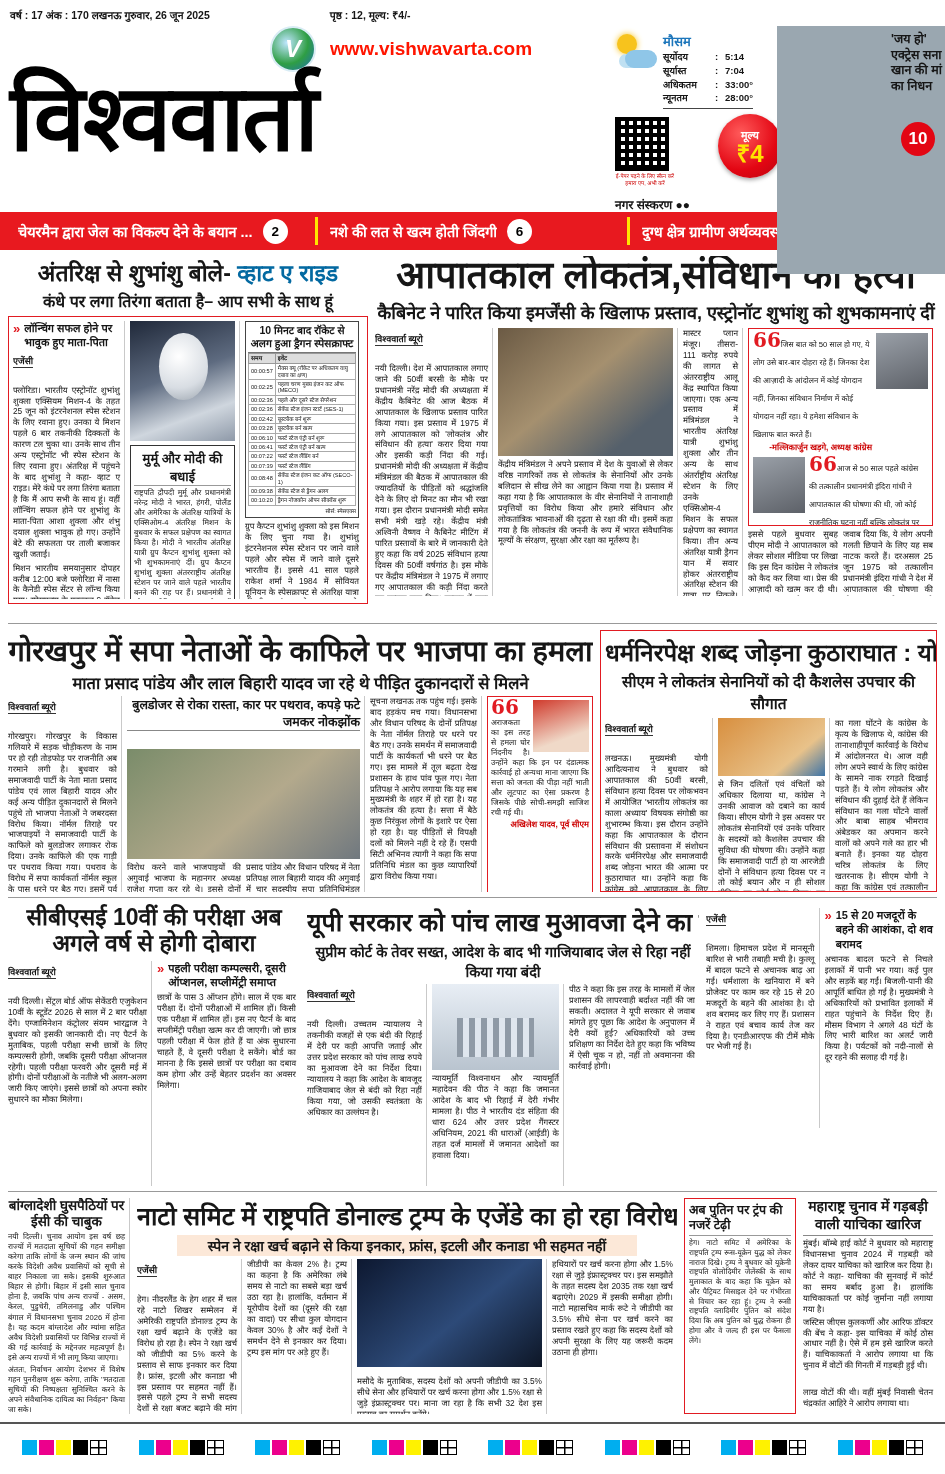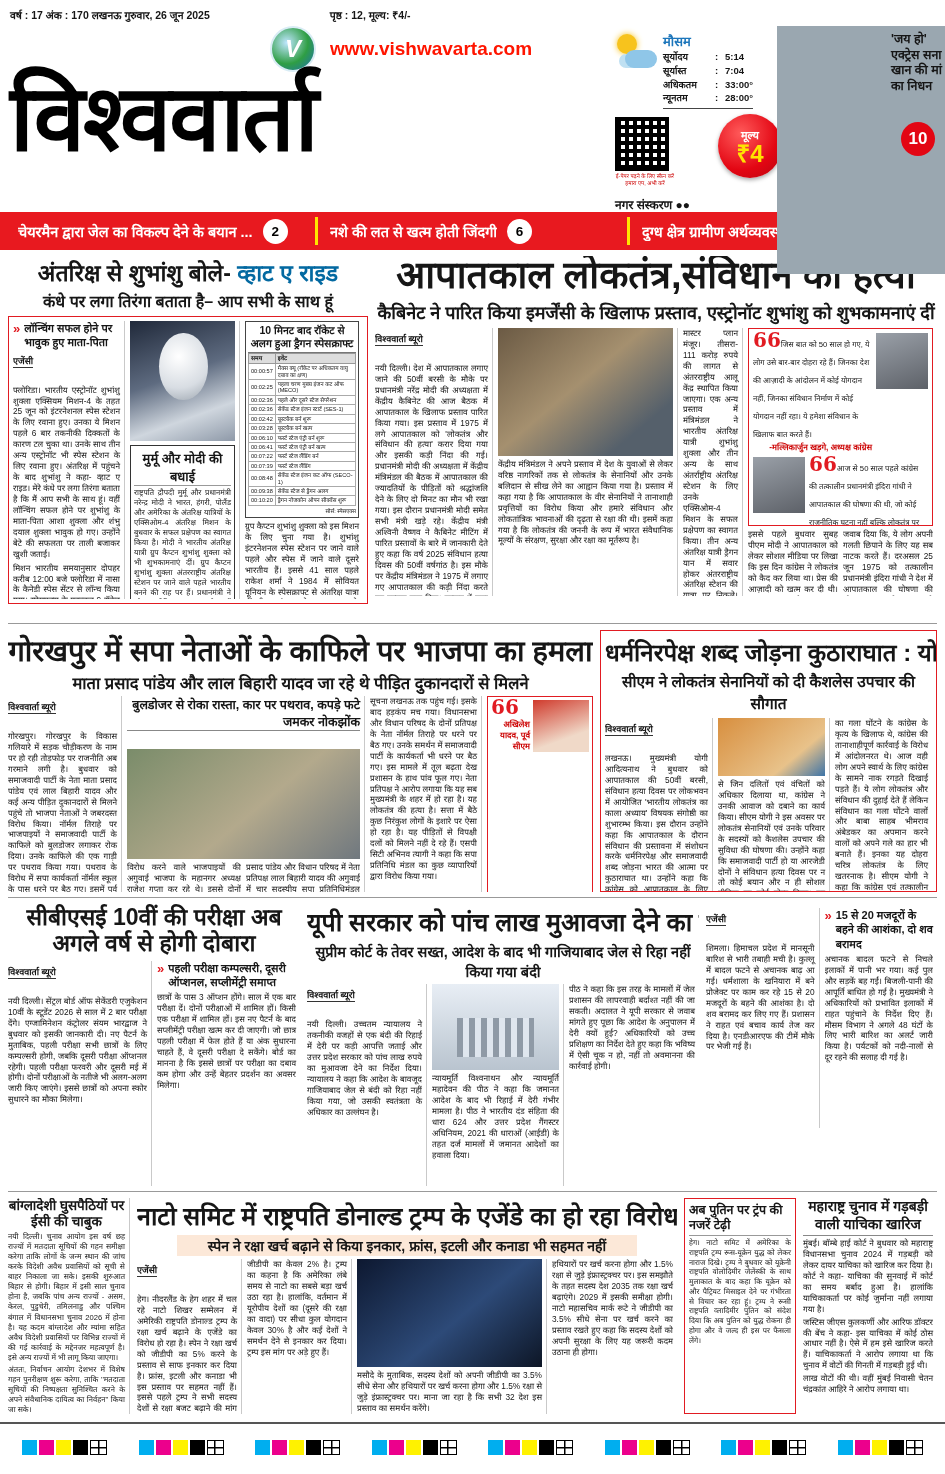--- a/index.html
+++ b/index.html
@@ -366,20 +366,21 @@
                 <p class="bt">प्रसाद पांडेय और विधान परिषद में नेता प्रतिपक्ष लाल बिहारी यादव की अगुवाई में चार सदस्यीय सपा प्रतिनिधिमंडल पीड़ित व्यापारियों से मुलाकात करने पहुंचा था। समाजवादी पार्टी के कार्यकर्ता और भाजपा कार्यकर्ताओं के बीच जमकर धक्का मुक्की हुई। छीना झपटी हुई। कुछ उग्र भाजपा कार्यकर्ताओं ने समाजवादी</p>
               </div>
           </div>
         </div>
         <div class="col" style="width:112px">
           <p class="bt">सूचना लखनऊ तक पहुंच गई। इसके बाद हड़कंप मच गया। विधानसभा और विधान परिषद के दोनों प्रतिपक्ष के नेता नॉर्मल तिराहे पर धरने पर बैठ गए। उनके समर्थन में समाजवादी पार्टी के कार्यकर्ता भी धरने पर बैठ गए। इस मामले में तूल बढ़ता देख प्रशासन के हाथ पांव फूल गए। नेता प्रतिपक्ष ने आरोप लगाया कि यह सब मुख्यमंत्री के शहर में हो रहा है। यह लोकतंत्र की हत्या है। सत्ता में बैठे कुछ निरंकुश लोगों के इशारे पर ऐसा हो रहा है। यह पीड़ितों से विपक्षी दलों को मिलने नहीं दे रहे हैं। एसपी सिटी अभिनव त्यागी ने कहा कि सपा प्रतिनिधि मंडल का कुछ व्यापारियों द्वारा विरोध किया गया।</p>
         </div>
         <div class="qbox" style="flex:1">
           <span class="q66">66</span>
           <div class="ph ph-akhi" style="width:56px;height:52px;float:right;margin:0 0 2px 3px"></div>
+          <p class="qtext">अराजकता का इस तरह से हमला घोर निंदनीय है। उन्होंने कहा कि इन पर दंडात्मक कार्रवाई हो अन्यथा माना जाएगा कि सत्ता को जनता की पीड़ा नहीं भाती और लूटपाट का ऐसा प्रकरण है जिसके पीछे सोची-समझी साजिश रची गई थी।</p>
           <div class="qattr">अखिलेश यादव, पूर्व सीएम</div>
         </div>
       </div>
     </article>
     <article class="yogi-box" style="flex:1">
       <h1 class="h-yogi">धर्मनिरपेक्ष शब्द जोड़ना कुठाराघात : योगी</h1>
       <h2 class="h-yogi2">सीएम ने लोकतंत्र सेनानियों को दी कैशलेस उपचार की सौगात</h2>
       <div class="yogi-cols">
         <div class="col" style="width:108px">
           <div class="byline">विश्ववार्ता ब्यूरो</div>
@@ -463,38 +464,38 @@
       <div class="nato-cols">
         <div class="col" style="width:105px">
           <div class="byline">एजेंसी</div>
           <p class="bt">हेग। नीदरलैंड के हेग शहर में चल रहे नाटो शिखर सम्मेलन में अमेरिकी राष्ट्रपति डोनाल्ड ट्रम्प के रक्षा खर्च बढ़ाने के एजेंडे का विरोध हो रहा है। स्पेन ने रक्षा खर्च को जीडीपी का 5% करने के प्रस्ताव से साफ इनकार कर दिया है। फ्रांस, इटली और कनाडा भी इस प्रस्ताव पर सहमत नहीं हैं। इससे पहले ट्रम्प ने सभी सदस्य देशों से रक्षा बजट बढ़ाने की मांग की थी।</p>
         </div>
         <div class="col" style="width:105px">
           <p class="bt">जीडीपी का केवल 2% है। ट्रम्प का कहना है कि अमेरिका लंबे समय से नाटो का सबसे बड़ा खर्च उठा रहा है। हालांकि, वर्तमान में यूरोपीय देशों का (दूसरे की रक्षा का वादा) पर सीधा कुल योगदान केवल 30% है और कई देशों ने समर्थन देने से इनकार कर दिया। ट्रम्प इस मांग पर अड़े हुए हैं।</p>
         </div>
         <div class="col" style="width:190px">
           <div class="ph ph-nato" style="height:108px"></div>
-          <p class="bt" style="margin-top:3px">मसौदे के मुताबिक, सदस्य देशों को अपनी जीडीपी का 3.5% सीधे सेना और हथियारों पर खर्च करना होगा और 1.5% रक्षा से जुड़े इंफ्रास्ट्रक्चर पर। माना जा रहा है कि सभी 32 देश इस प्रस्ताव का समर्थन करेंगे।</p>
+          <p class="bt" style="margin-top:9px">मसौदे के मुताबिक, सदस्य देशों को अपनी जीडीपी का 3.5% सीधे सेना और हथियारों पर खर्च करना होगा और 1.5% रक्षा से जुड़े इंफ्रास्ट्रक्चर पर। माना जा रहा है कि सभी 32 देश इस प्रस्ताव का समर्थन करेंगे।</p>
         </div>
         <div class="col" style="flex:1">
           <p class="bt">हथियारों पर खर्च करना होगा और 1.5% रक्षा से जुड़े इंफ्रास्ट्रक्चर पर। इस समझौते के तहत सदस्य देश 2035 तक रक्षा खर्च बढ़ाएंगे। 2029 में इसकी समीक्षा होगी। नाटो महासचिव मार्क रूटे ने जीडीपी का 3.5% सीधे सेना पर खर्च करने का प्रस्ताव रखते हुए कहा कि सदस्य देशों को अपनी सुरक्षा के लिए यह जरूरी कदम उठाना ही होगा।</p>
         </div>
       </div>
     </article>
     <article style="width:112px">
       <div class="putin-box">
         <div class="pt">अब पुतिन पर ट्रंप की नजरें टेढ़ी</div>
         <p class="bt" style="font-size:7.4px">हेग। नाटो समिट में अमेरिका के राष्ट्रपति ट्रम्प रूस-यूक्रेन युद्ध को लेकर नाराज दिखे। ट्रम्प ने बुधवार को यूक्रेनी राष्ट्रपति वोलोदिमीर जेलेंस्की के साथ मुलाकात के बाद कहा कि यूक्रेन को और पैट्रियट मिसाइल देने पर गंभीरता से विचार कर रहा हूं। ट्रम्प ने रूसी राष्ट्रपति व्लादिमीर पुतिन को संदेश दिया कि अब पुतिन को युद्ध रोकना ही होगा और वे जल्द ही इस पर फैसला लेंगे।</p>
       </div>
     </article>
     <article class="col" style="width:134px">
       <h1 class="h-maha">महाराष्ट्र चुनाव में गड़बड़ी वाली याचिका खारिज</h1>
       <p class="bt">मुंबई। बॉम्बे हाई कोर्ट ने बुधवार को महाराष्ट्र विधानसभा चुनाव 2024 में गड़बड़ी को लेकर दायर याचिका को खारिज कर दिया है। कोर्ट ने कहा- याचिका की सुनवाई में कोर्ट का समय बर्बाद हुआ है। हालांकि याचिकाकर्ता पर कोई जुर्माना नहीं लगाया गया है।</p>
       <p class="bt" style="margin-top:2px">जस्टिस जीएस कुलकर्णी और आरिफ डॉक्टर की बेंच ने कहा- इस याचिका में कोई ठोस आधार नहीं है। ऐसे में हम इसे खारिज करते हैं। याचिकाकर्ता ने आरोप लगाया था कि चुनाव में वोटों की गिनती में गड़बड़ी हुई थी।</p>
-      <p class="bt" style="margin-top:2px">लाख वोटों की थी। वहीं मुंबई निवासी चेतन चंद्रकांत आहिरे ने आरोप लगाया था।</p>
+      <p class="bt" style="margin-top:16px">लाख वोटों की थी। वहीं मुंबई निवासी चेतन चंद्रकांत आहिरे ने आरोप लगाया था।</p>
     </article>
   </div>
 
   <div class="foot">
     <div class="cmyk">
         <div class="cmyk-group">
           <span class="sw" style="background: rgb(0, 174, 239);"></span>
           <span class="sw" style="background: rgb(236, 0, 140);"></span>
           <span class="sw" style="background: rgb(255, 242, 0);"></span>
           <span class="sw" style="background: rgb(0, 0, 0);"></span>

